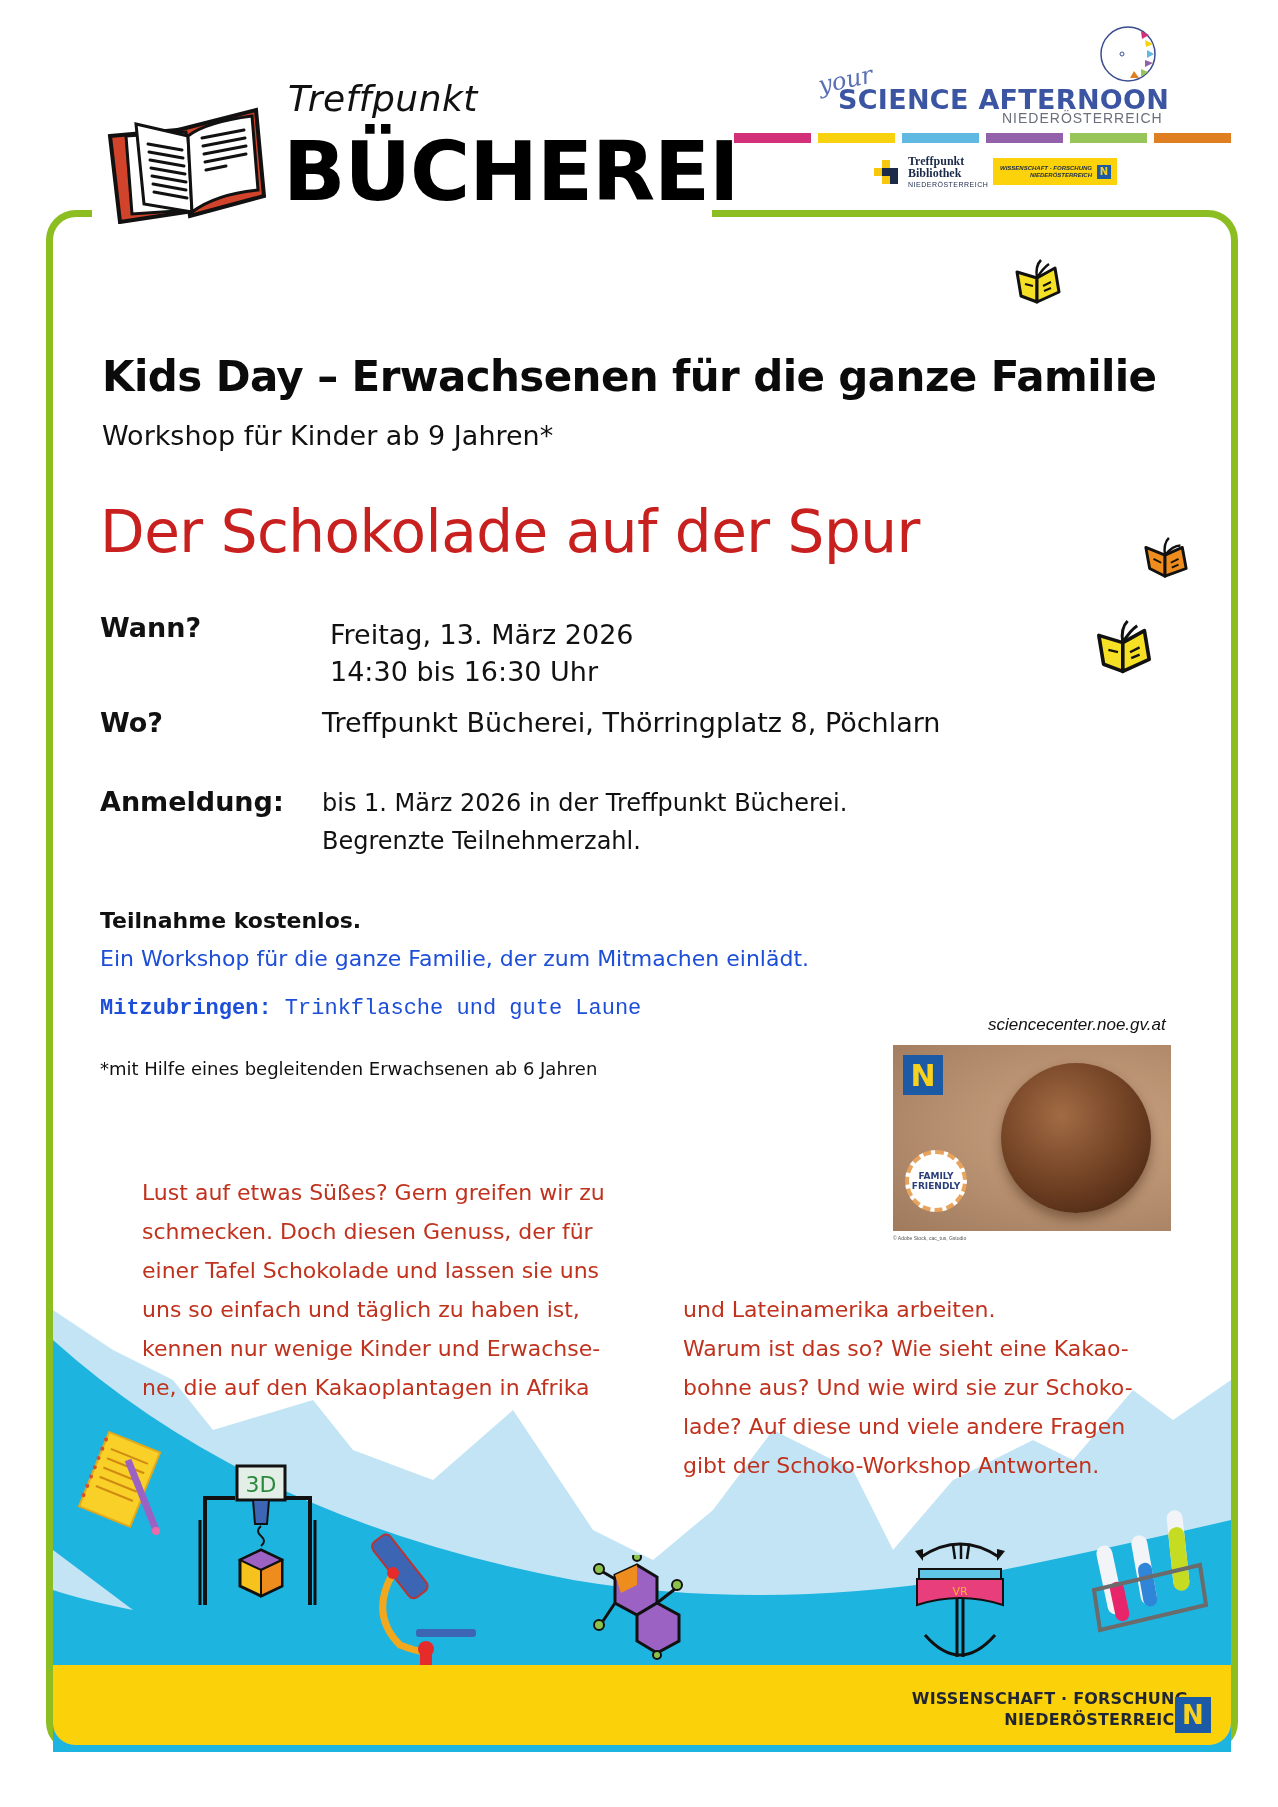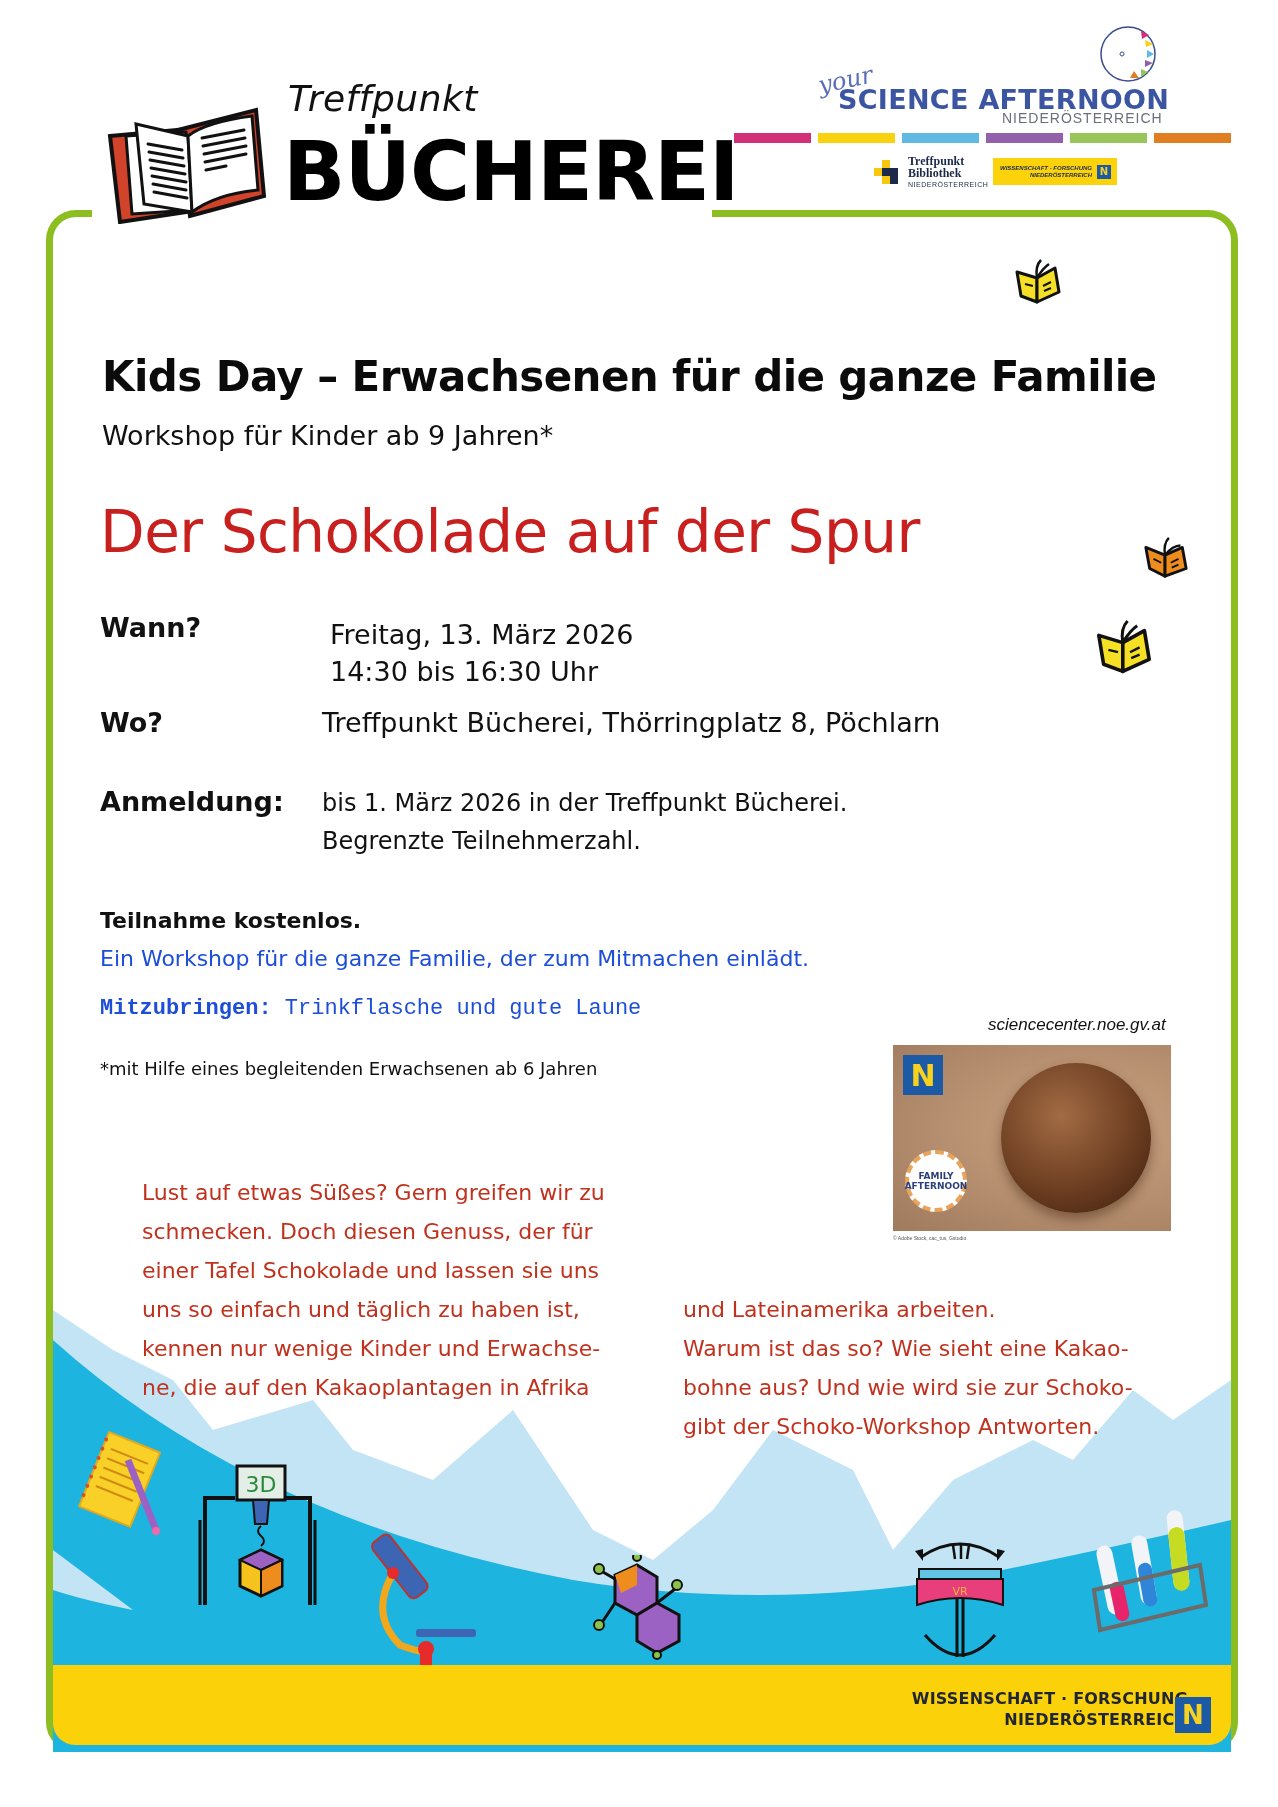--- a/index.html
+++ b/index.html
@@ -164,21 +164,21 @@
 </div>
 <div class="abs foot-note" data-name="age-footnote" style="left:100px;top:1058px;">*mit Hilfe eines begleitenden Erwachsenen ab 6 Jahren</div>
 
 <div class="abs url" data-name="website-link">sciencecenter.noe.gv.at</div>
 <div class="abs photo" data-name="chocolate-globe-photo">
   <div class="nlogo" data-name="noe-logo-icon" style="position:absolute;left:10px;top:10px;width:40px;height:40px;font-size:30px;">N</div>
   <div class="globe" data-name="chocolate-globe"></div>
   <div class="ff-badge" data-name="family-friendly-badge">
     <div>
       <span data-name="badge-line1">FAMILY</span><br>
-      <span data-name="badge-line2">AFTERNOON</span>
+      <span data-name="badge-line2">FRIENDLY</span>
     </div>
   </div>
 </div>
 <div class="abs credit" data-name="photo-credit">© Adobe Stock, cac_tus, Gstudio</div>
 
 <svg class="abs art" data-name="science-illustration-strip" viewBox="0 0 1178 472" preserveAspectRatio="none">
 
   <path d="M0 30 L60 70 L120 100 L160 150 L260 120 L300 170 L380 200 L460 130 L540 250 L600 280 L660 230 L720 150 L800 190 L840 270 L900 200 L980 160 L1020 180 L1080 110 L1120 140 L1178 100 L1178 472 L0 472 Z" fill="#c3e4f4"></path>
 
   <path d="M0 60 Q200 240 520 300 Q700 330 900 300 Q1050 270 1178 240 L1178 472 L0 472 Z" fill="#1eb4e0"></path>
@@ -286,20 +286,21 @@
   <div data-name="body-line">schmecken. Doch diesen Genuss, der für</div>
   <div data-name="body-line">einer Tafel Schokolade und lassen sie uns</div>
   <div data-name="body-line">uns so einfach und täglich zu haben ist,</div>
   <div data-name="body-line">kennen nur wenige Kinder und Erwachse-</div>
   <div data-name="body-line">ne, die auf den Kakaoplantagen in Afrika</div>
 </div>
 <div class="abs body-red" data-name="body-text-right" style="left:683px;top:1290px;">
   <div data-name="body-line">und Lateinamerika arbeiten.</div>
   <div data-name="body-line">Warum ist das so? Wie sieht eine Kakao-</div>
   <div data-name="body-line">bohne aus? Und wie wird sie zur Schoko-</div>
+  <div data-name="body-line">lade? Auf diese und viele andere Fragen</div>
   <div data-name="body-line">gibt der Schoko-Workshop Antworten.</div>
 </div>
 
 <style>
   
   .tp-big, .tp-script { z-index:3; }
   .frame-gap { z-index:2; }
   .frame { z-index:1; }
   svg[data-name="open-book-icon"] { z-index:3; }
   .art, .band, .band-text, svg, .body-red, .h1, .h2, .red-title, .lbl, .val, .val-sm, .p, .p-bold, .foot-note, .url, .photo, .credit, .nlogo { z-index:4; }

